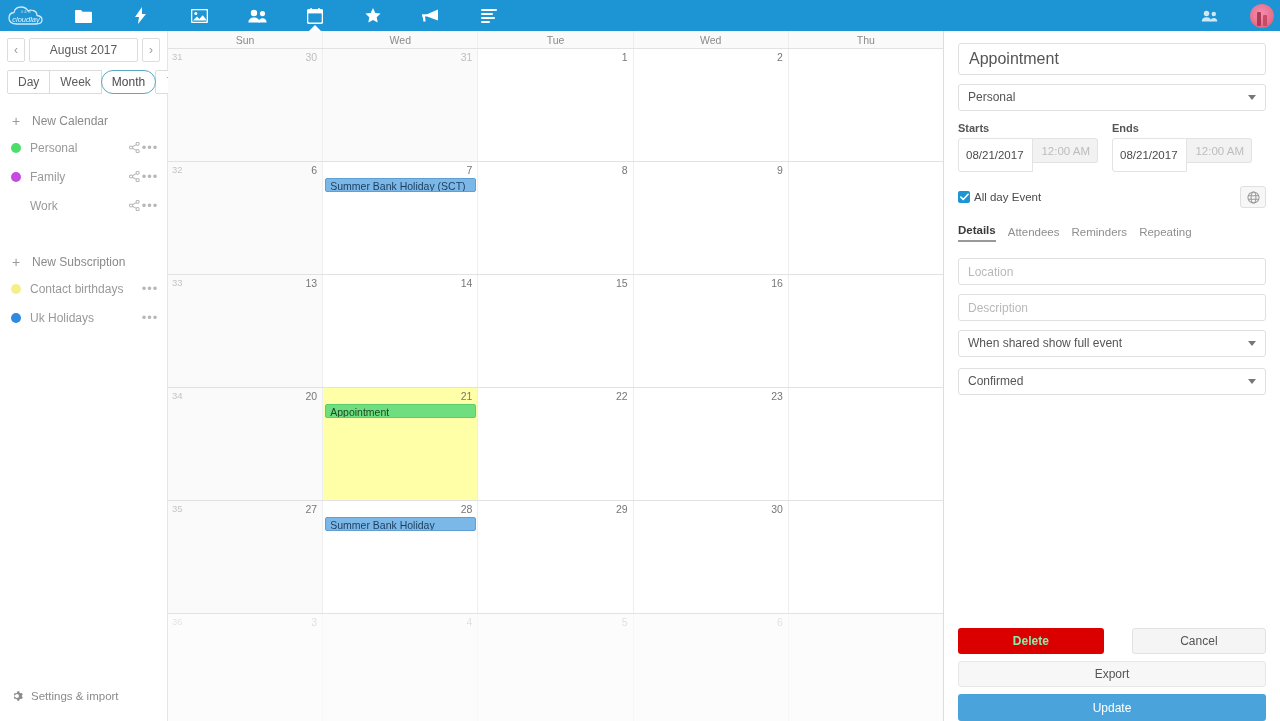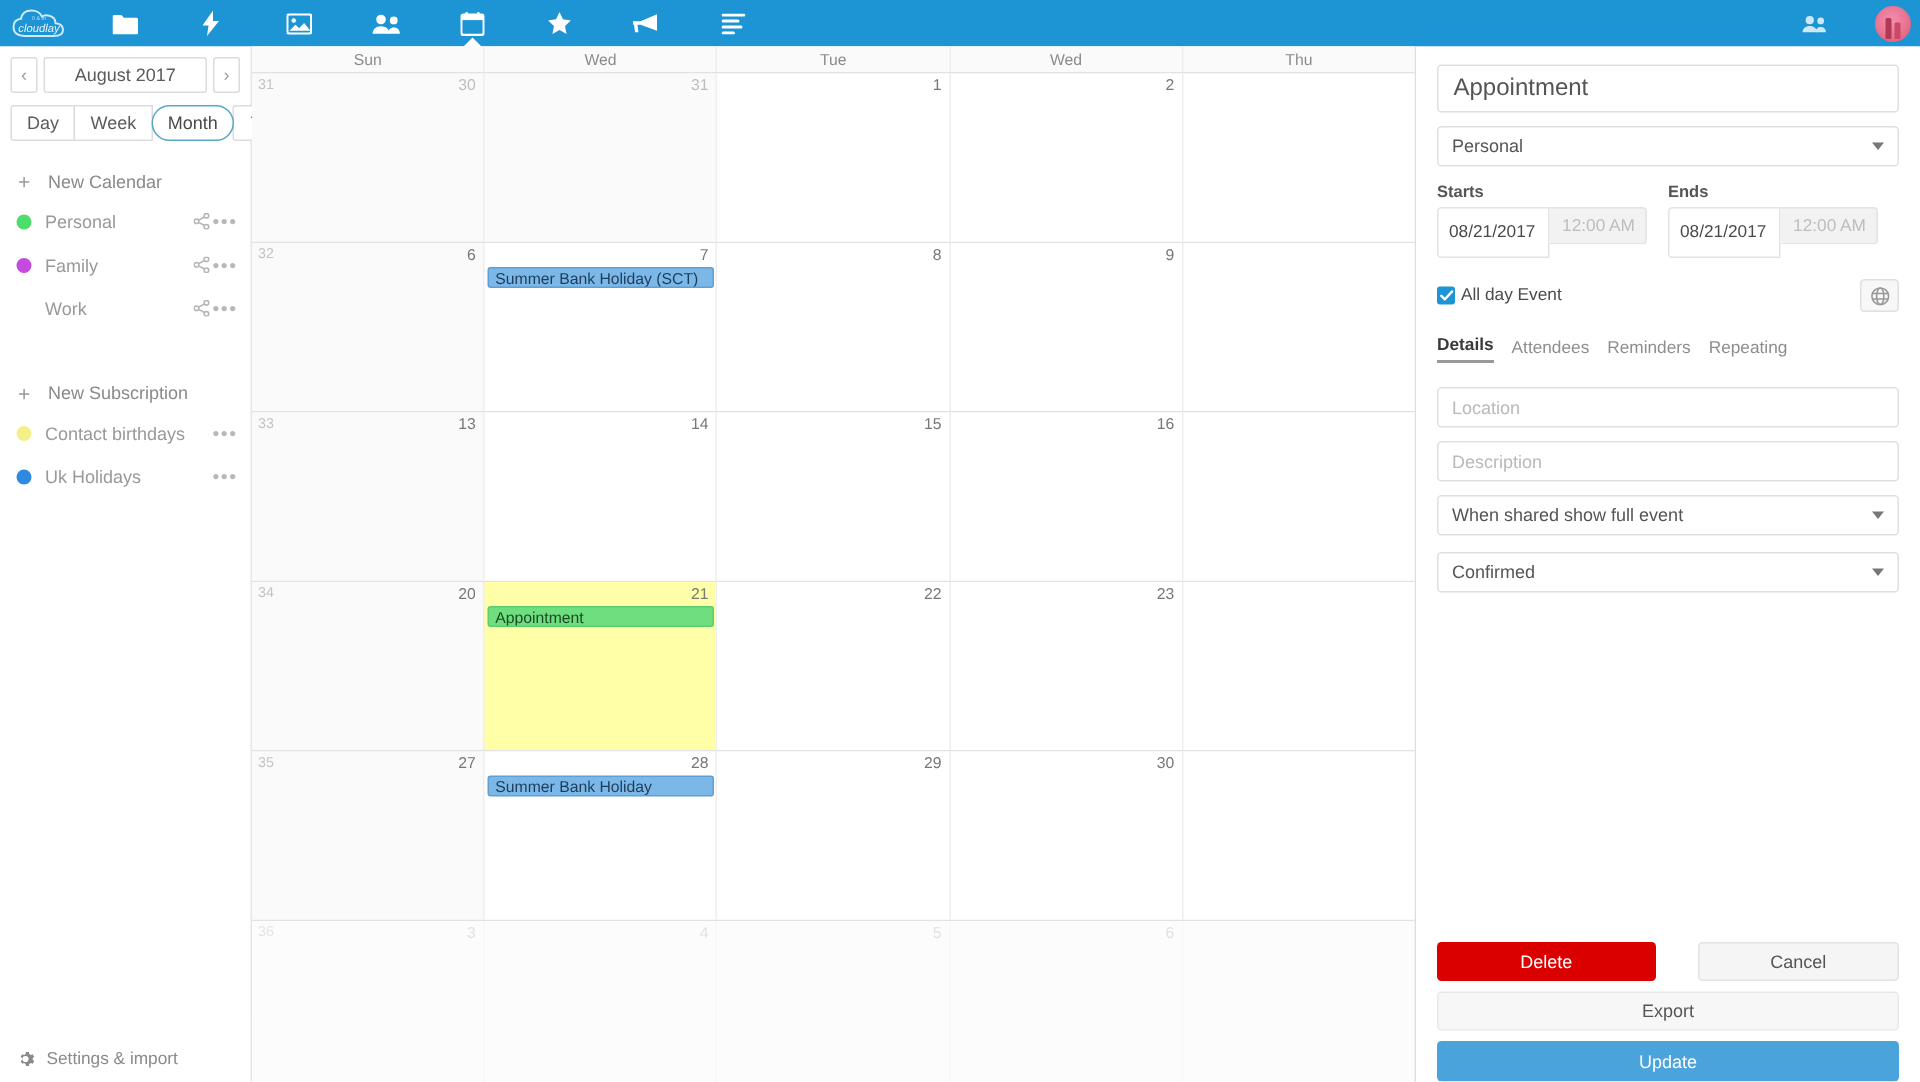--- a/index.html
+++ b/index.html
@@ -106,21 +106,21 @@
   }
   .dot { width: 10px; height: 10px; border-radius: 50%; flex: 0 0 10px; }
   .dot.blank { background: transparent; }
   .cal-name { margin-left: 9px; flex: 1; white-space: nowrap; overflow: hidden; }
   .share-ic { width: 14px; color: #b5b5b5; display:flex; align-items:center; justify-content:center; }
   .more-ic {
     width: 18px; color: #b8b8b8; font-size: 13px; letter-spacing: 1px;
     display:flex; align-items:center; justify-content:center; cursor:pointer;
   }
   #settings-row {
-    position: absolute; bottom: 4px; left: 0; width: 168px;
+    position: absolute; bottom: 14px; left: 0; width: 168px;
     display: flex; align-items: center; height: 22px; padding-left: 11px;
     font-size: 11.5px; color: #8a8a8a; cursor: pointer;
   }
   #settings-row .gear { margin-right: 8px; display:flex; }
 
   
   #calendar {
     position: absolute; top: 31px; left: 168px; width: 776px; height: 690px;
     background: #ffffff; border-right: 1px solid #dddddd;
   }
@@ -233,21 +233,21 @@
   #panel-footer {
     position: absolute; bottom: 0; left: 0; width: 336px;
     padding: 0 14px 0 14px;
   }
   #btnrow1 { display: flex; gap: 0; }
   .btn {
     height: 26px; border-radius: 3px; font-size: 12px; display: flex;
     align-items: center; justify-content: center; cursor: pointer;
     font-family: "Liberation Sans", sans-serif; border: 1px solid transparent;
   }
-  #delete-btn { width: 152px; background: #db0000; color: #ffffff; font-weight: normal; }
+  #delete-btn { width: 152px; background: #db0000; color: #86efac; font-weight: bold; }
   #cancel-btn {
     width: 140px; margin-left: 28px; background: #f5f5f5; color: #555;
     border: 1px solid #e2e2e2;
   }
   #export-btn {
     width: 308px; margin-top: 7px; background: #f7f7f7; color: #555;
     border: 1px solid #e8e8e8;
   }
   #update-btn {
     width: 308px; margin-top: 7px; background: #4ba3dc; color: #fff;

